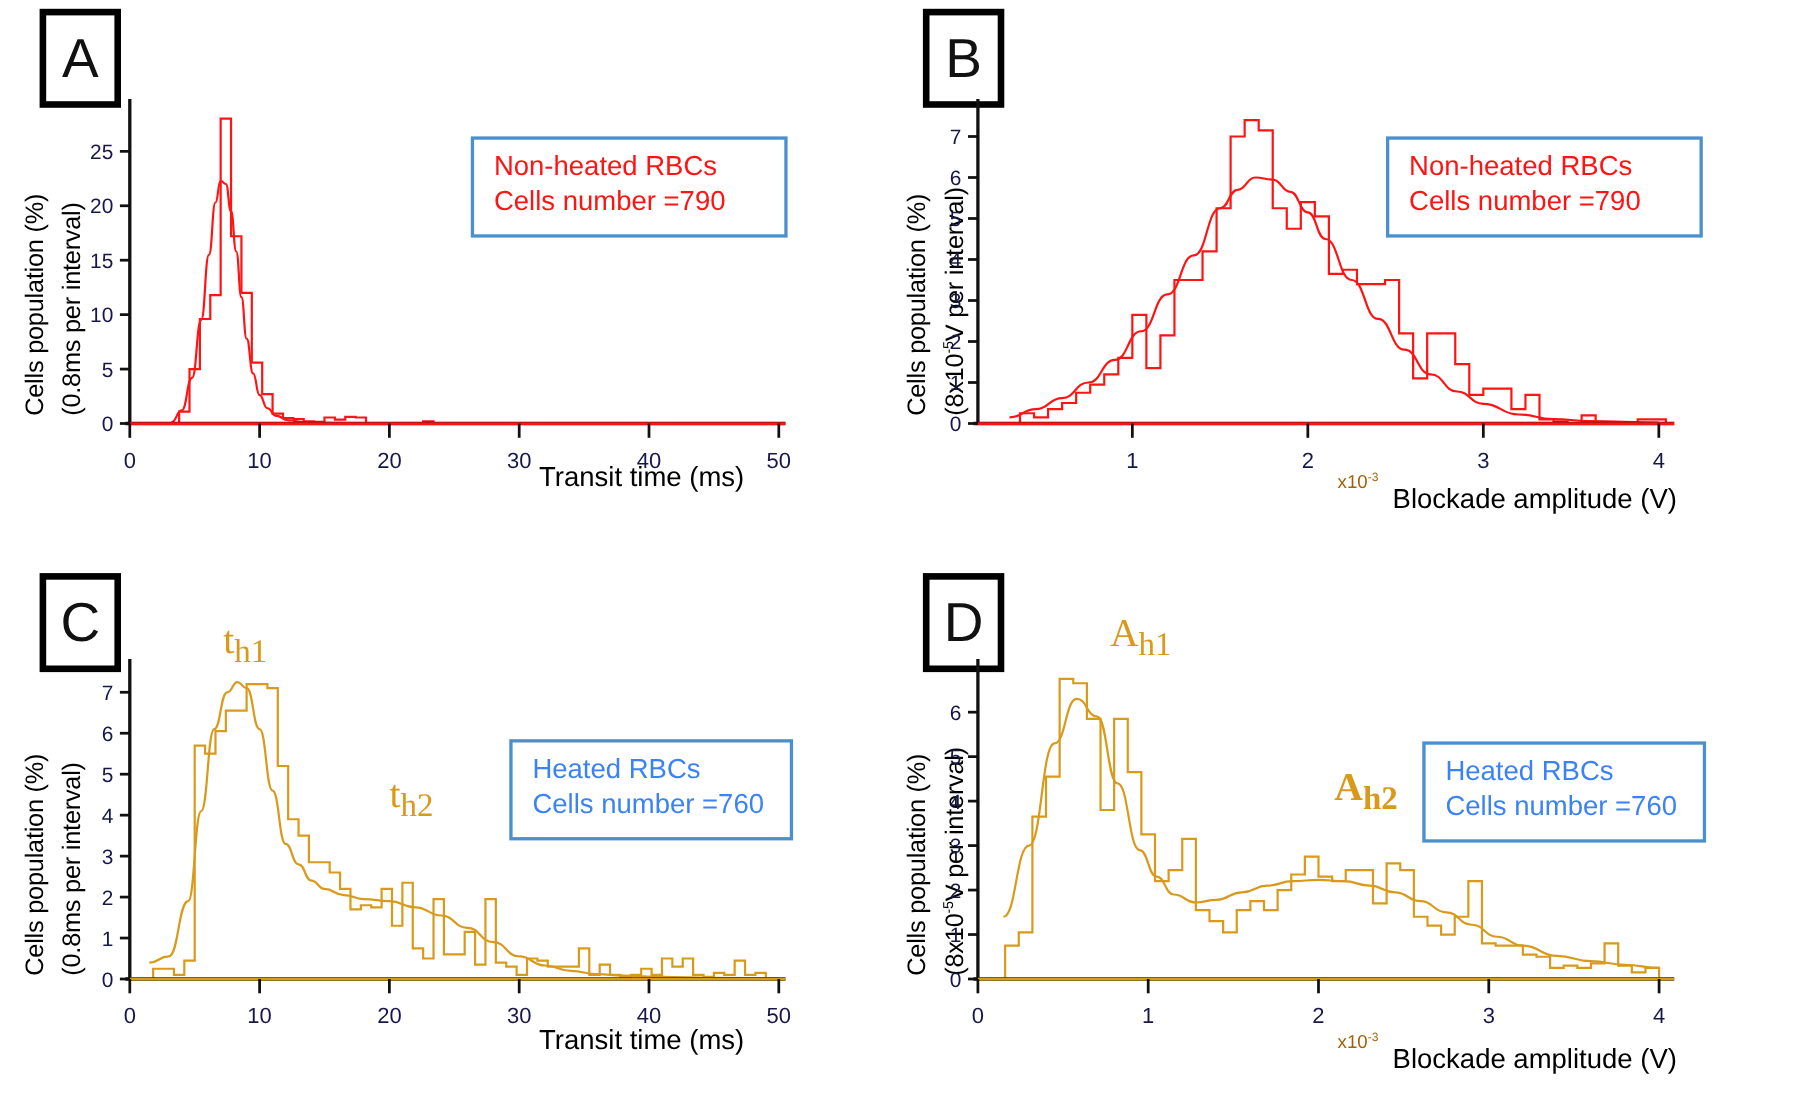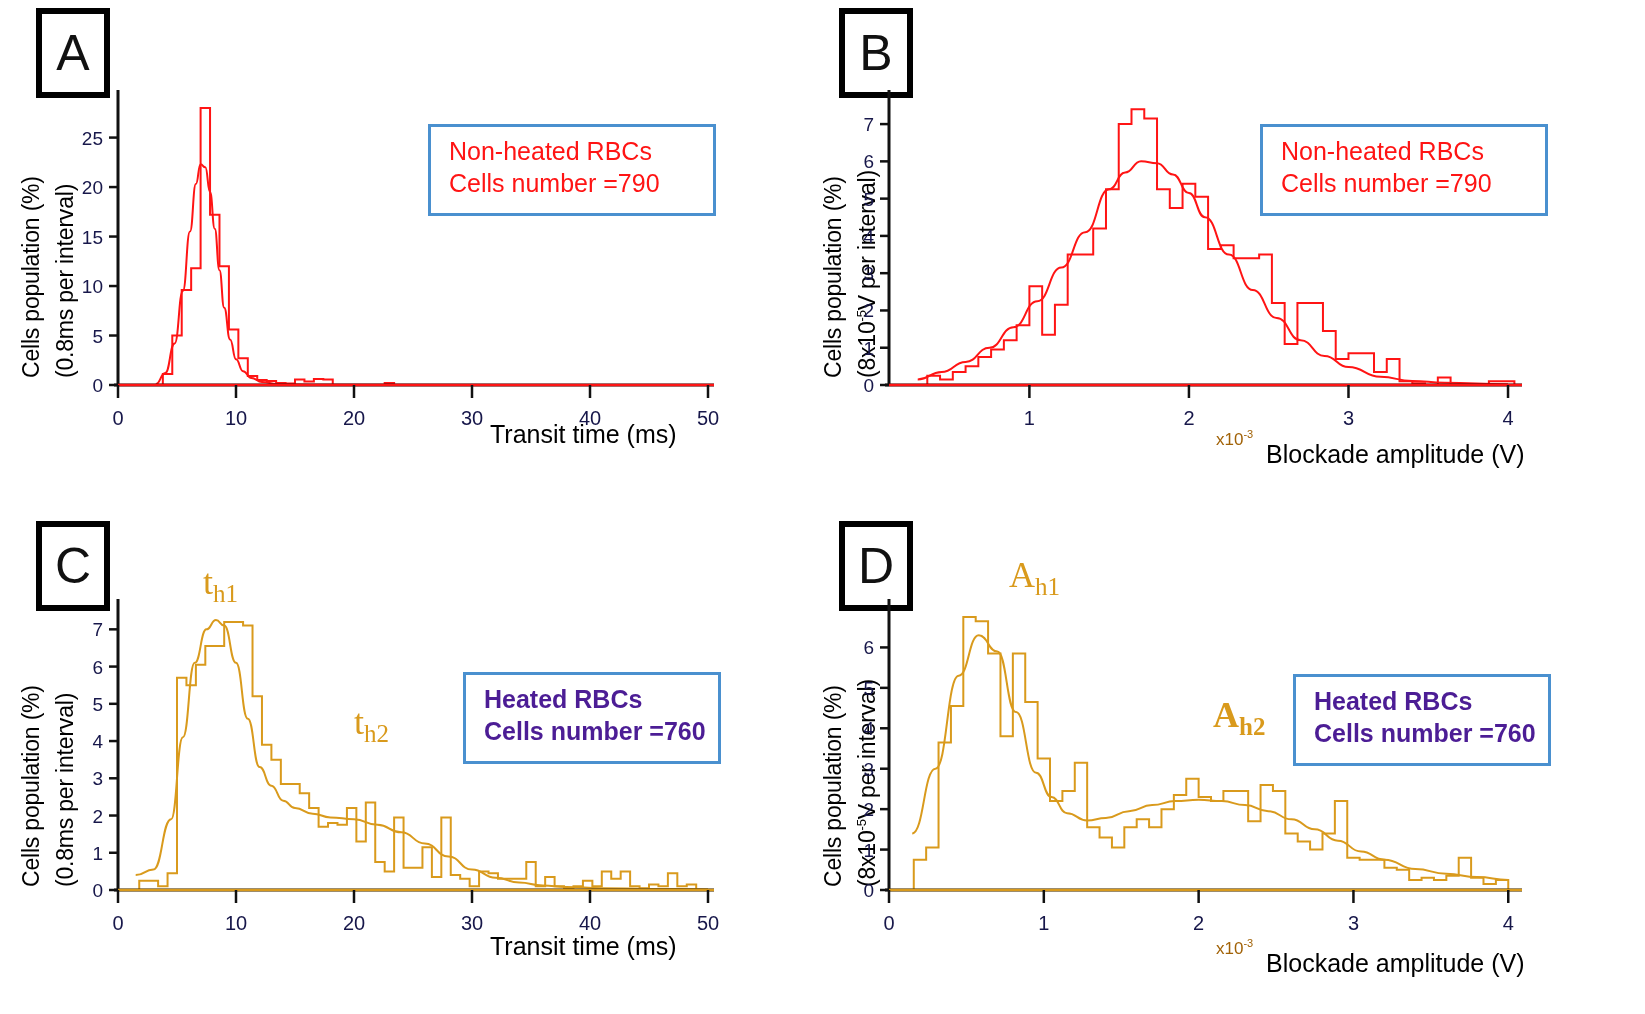--- a/index.html
+++ b/index.html
@@ -24,25 +24,25 @@
   .ylab.l2{}
 
   .xlab{position:absolute;font-size:25px;color:#000;white-space:nowrap;}
   .expo{position:absolute;font-size:17px;color:#a16207;white-space:nowrap;}
   .expo sup{font-size:11px;}
 
   .legendbox{position:absolute;border:3px solid #4a90cf;background:#fff;
       padding:8px 5px 10px 18px;box-sizing:border-box;}
   .legendbox div{font-size:25px;line-height:1.28;white-space:nowrap;}
   .lg-red div{color:#ff1414;}
-  .lg-orange div{color:#4c1d95;font-weight:bold;}
+  .lg-orange div{color:#3b82f6;}
 
   .peaklab{position:absolute;font-family:"Liberation Serif",serif;
       font-size:36px;color:#d99a1c;white-space:nowrap;line-height:1;}
-  .peaklab sub{font-size:25px;}
+  .peaklab sub{font-size:30px;}
 
   svg{position:absolute;left:0;top:0;overflow:visible;}
   .tickTxt{font-family:"Liberation Sans",sans-serif;font-size:20px;fill:#17174a;}
   .tickTxtY{font-family:"Liberation Sans",sans-serif;font-size:19px;fill:#17174a;}
 </style>
 </head>
 <body>
 
 <div class="panel" id="panel-A">
   <div class="panel-badge">A</div>

